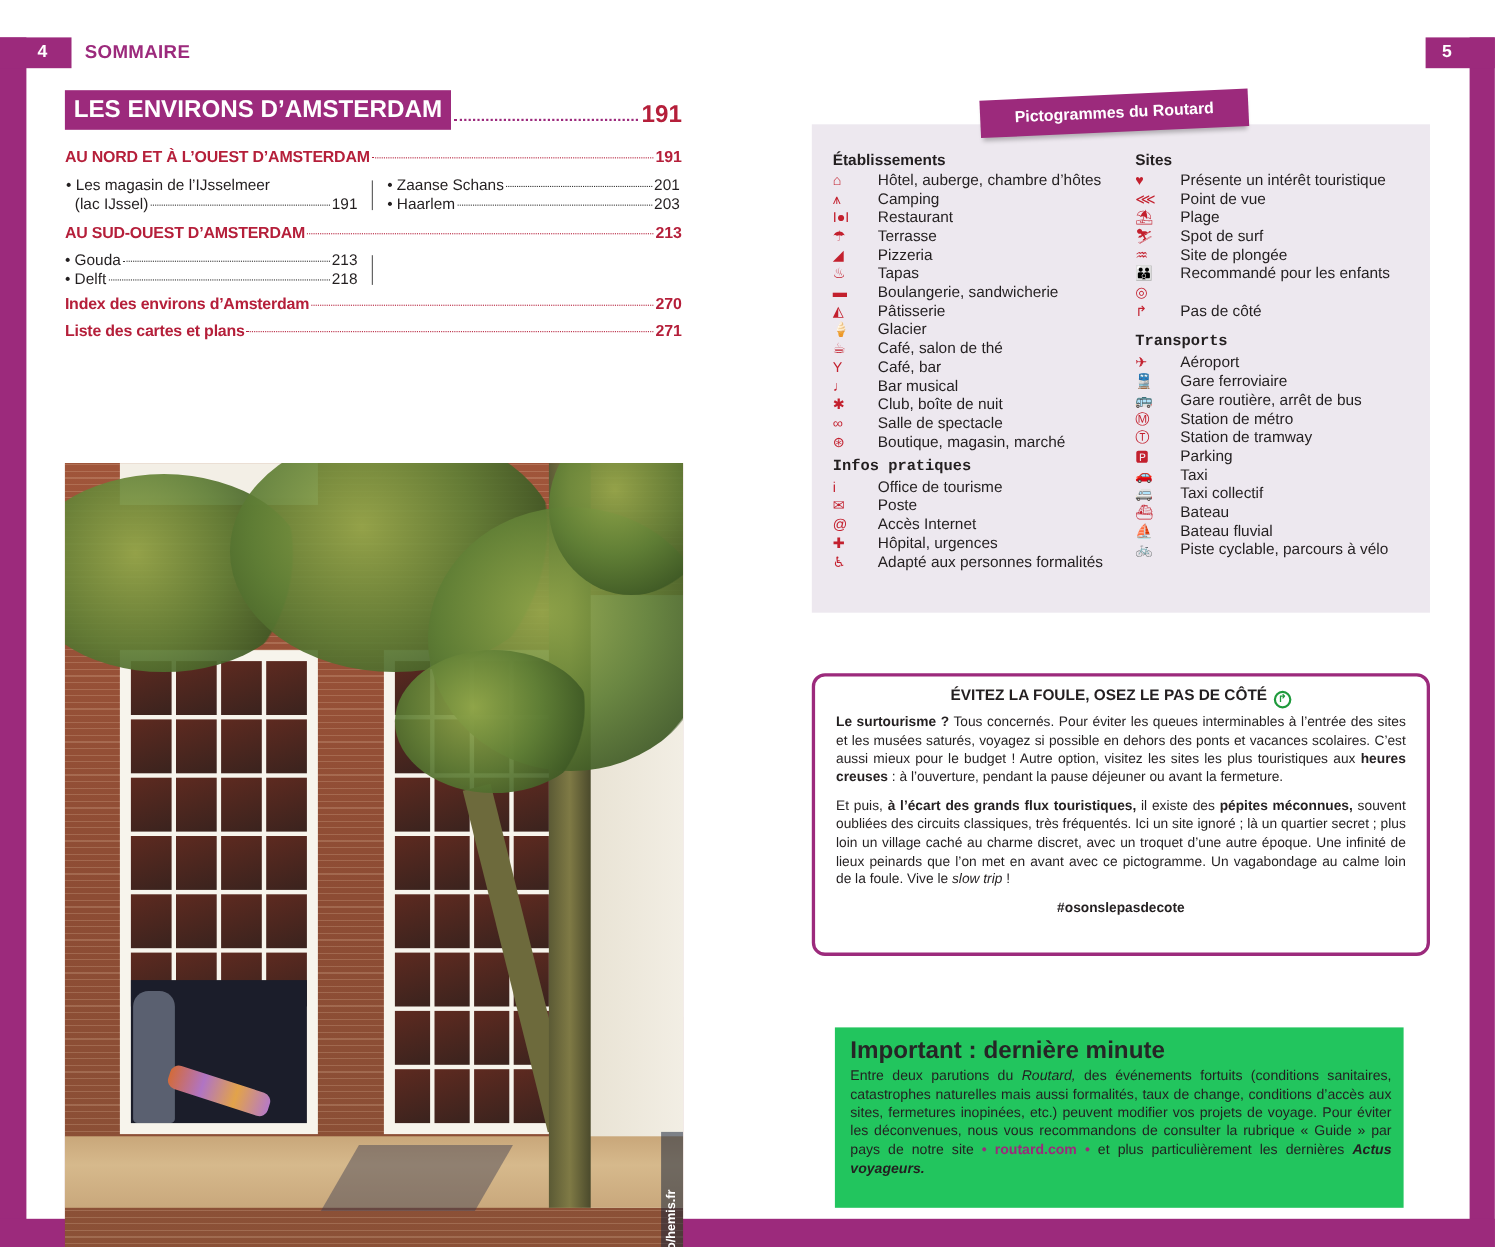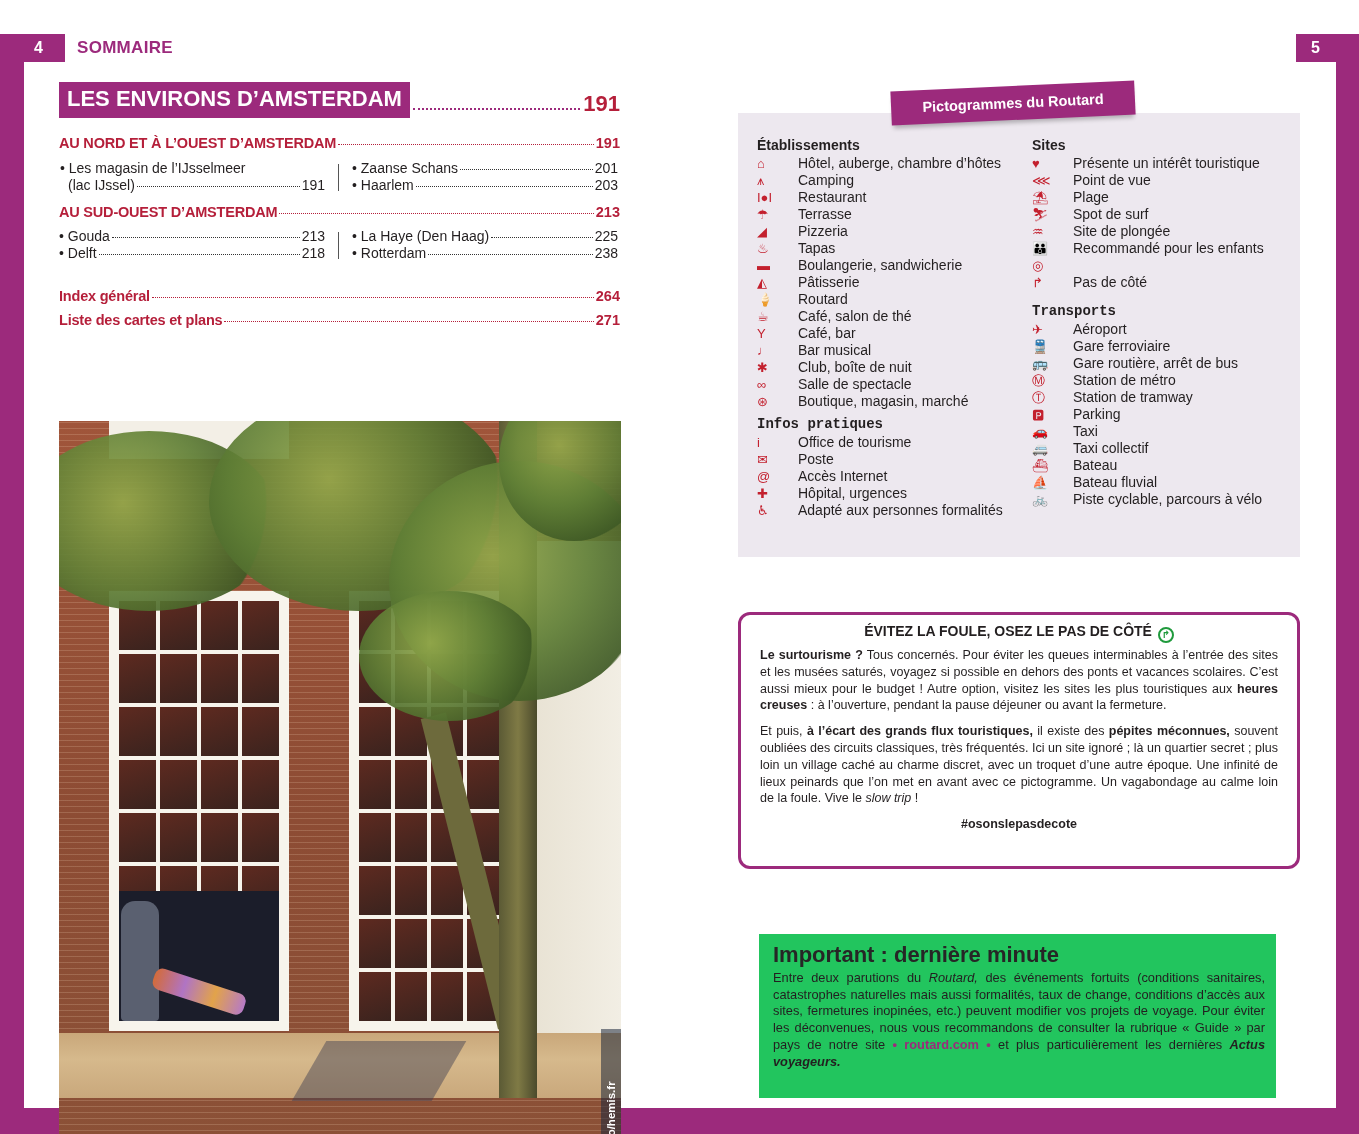--- a/index.html
+++ b/index.html
@@ -152,38 +152,26 @@
         <span class="dots" style="border-bottom:1px dotted #333;"></span>
         <span class="pg">213</span>
       </div>
       <div class="toc-row">
         <span>• Delft</span>
         <span class="dots" style="border-bottom:1px dotted #333;"></span>
         <span class="pg">218</span>
       </div>
     </div>
     <div class="toc-sep"></div>
-    <div class="toc-col">
-      <div class="toc-row">
-        <span>• La Haye (Den Haag)</span>
-        <span class="dots" style="border-bottom:1px dotted #333;"></span>
-        <span class="pg">225</span>
-      </div>
-      <div class="toc-row">
-        <span>• Rotterdam</span>
-        <span class="dots" style="border-bottom:1px dotted #333;"></span>
-        <span class="pg">238</span>
-      </div>
-    </div>
-  </div>
-
-  <div class="toc-row" style="margin-top:27px;">
-    <span class="toc-head">Index général</span>
+  </div>
+
+  <div class="toc-row" style="margin-top:8px;">
+    <span class="toc-head">Index des environs d’Amsterdam</span>
     <span class="dots"></span>
-    <span class="toc-head-page">264</span>
+    <span class="toc-head-page">270</span>
   </div>
   <div class="toc-row" style="margin-top:8px;">
     <span class="toc-head">Liste des cartes et plans</span>
     <span class="dots"></span>
     <span class="toc-head-page">271</span>
   </div>
 </div>
 
 <div class="photo">
   <div class="brick"></div>
@@ -304,21 +292,21 @@
       <div class="picto-item">
         <span class="ic">▬</span>
         <span class="lbl">Boulangerie, sandwicherie</span>
       </div>
       <div class="picto-item">
         <span class="ic">◭</span>
         <span class="lbl">Pâtisserie</span>
       </div>
       <div class="picto-item">
         <span class="ic">🍦</span>
-        <span class="lbl">Routard</span>
+        <span class="lbl">Glacier</span>
       </div>
       <div class="picto-item">
         <span class="ic">☕</span>
         <span class="lbl">Café, salon de thé</span>
       </div>
       <div class="picto-item">
         <span class="ic">Y</span>
         <span class="lbl">Café, bar</span>
       </div>
       <div class="picto-item">

